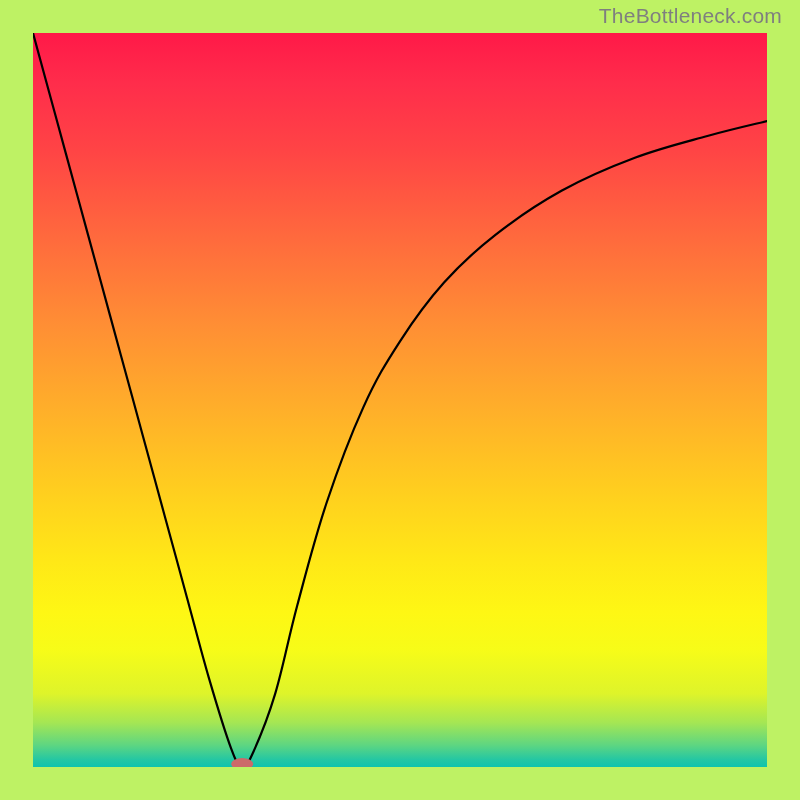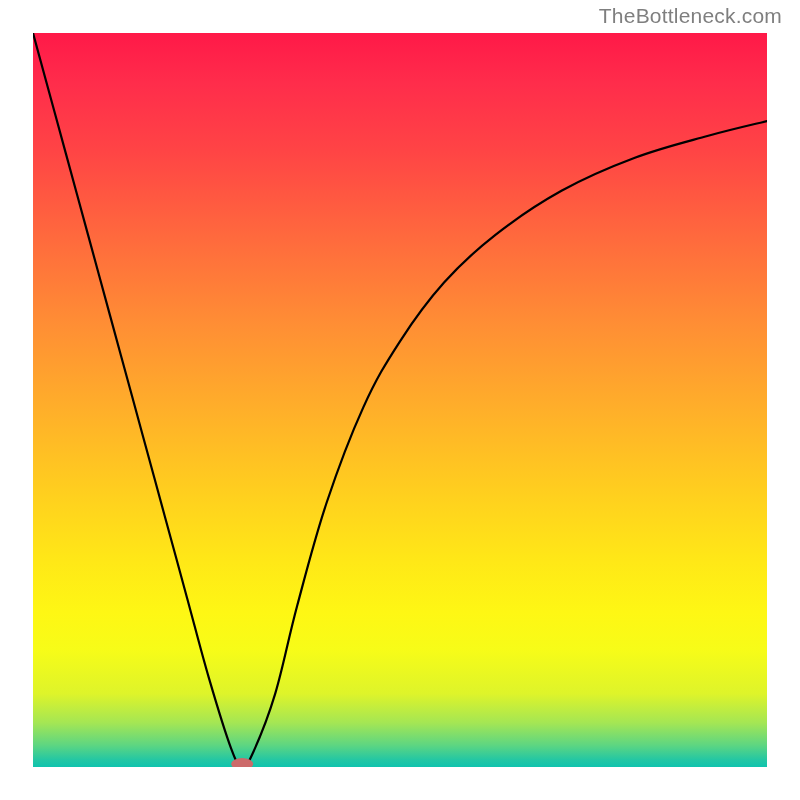--- a/index.html
+++ b/index.html
@@ -8,21 +8,21 @@
     width: 800px;
     height: 800px;
     overflow: hidden;
     background: #000;
     font-family: Arial, Helvetica, sans-serif;
   }
   .frame {
     position: relative;
     width: 800px;
     height: 800px;
-    background: #ffffff;
+    background: #bef264;
   }
   .plot-area {
     position: absolute;
     left: 33px;
     top: 33px;
     width: 734px;
     height: 734px;
     
     background: linear-gradient(
       to bottom,

